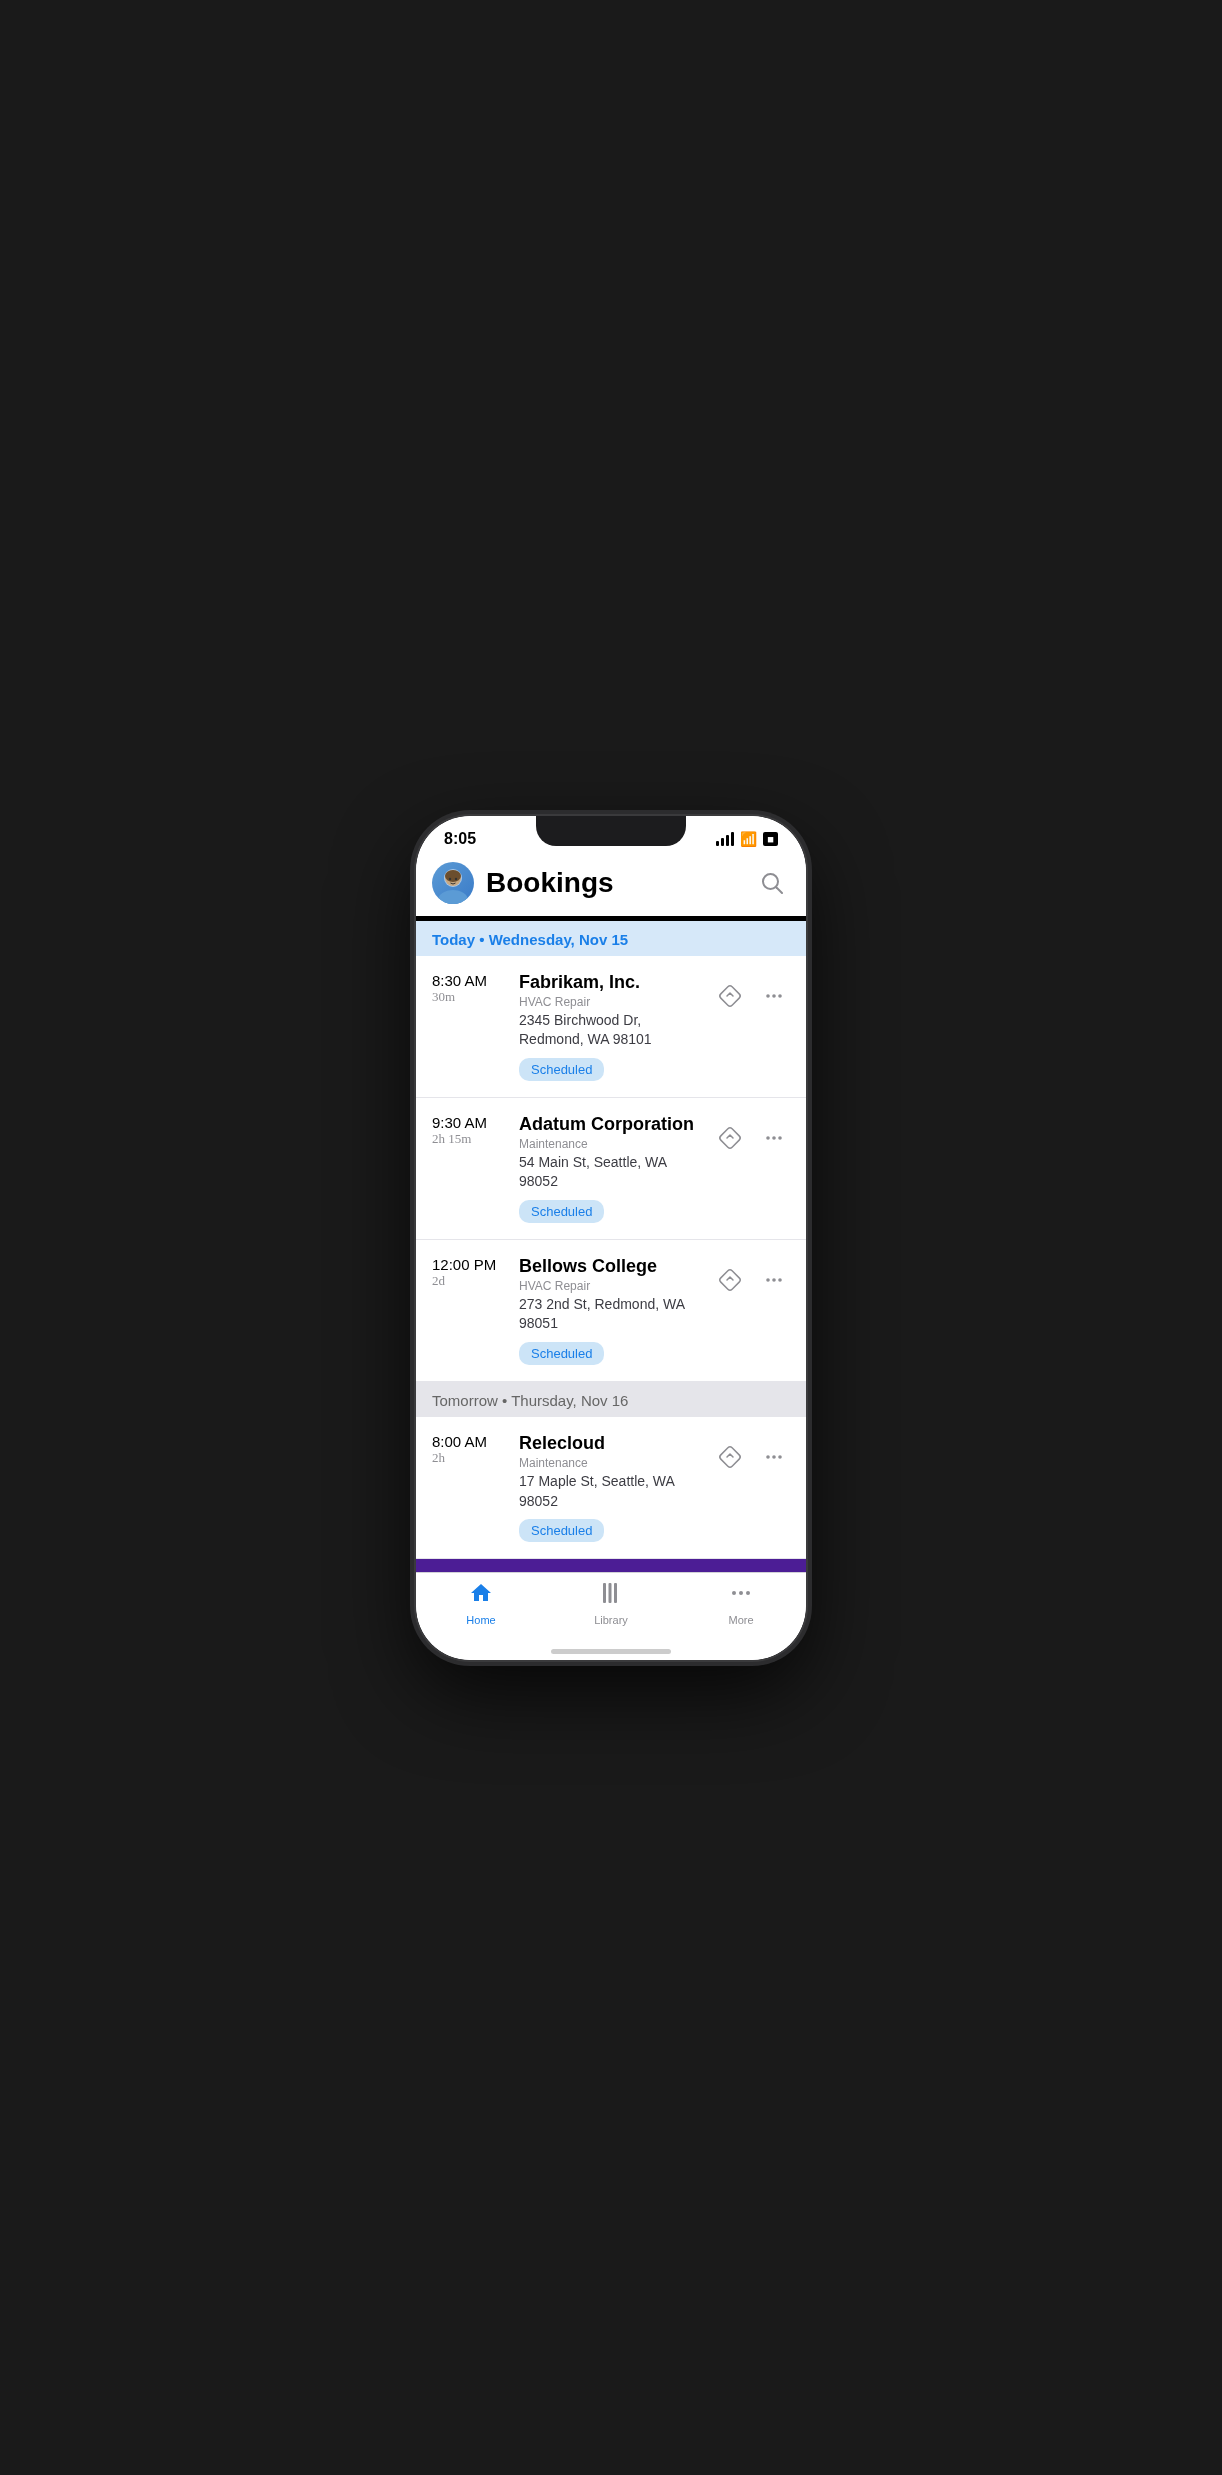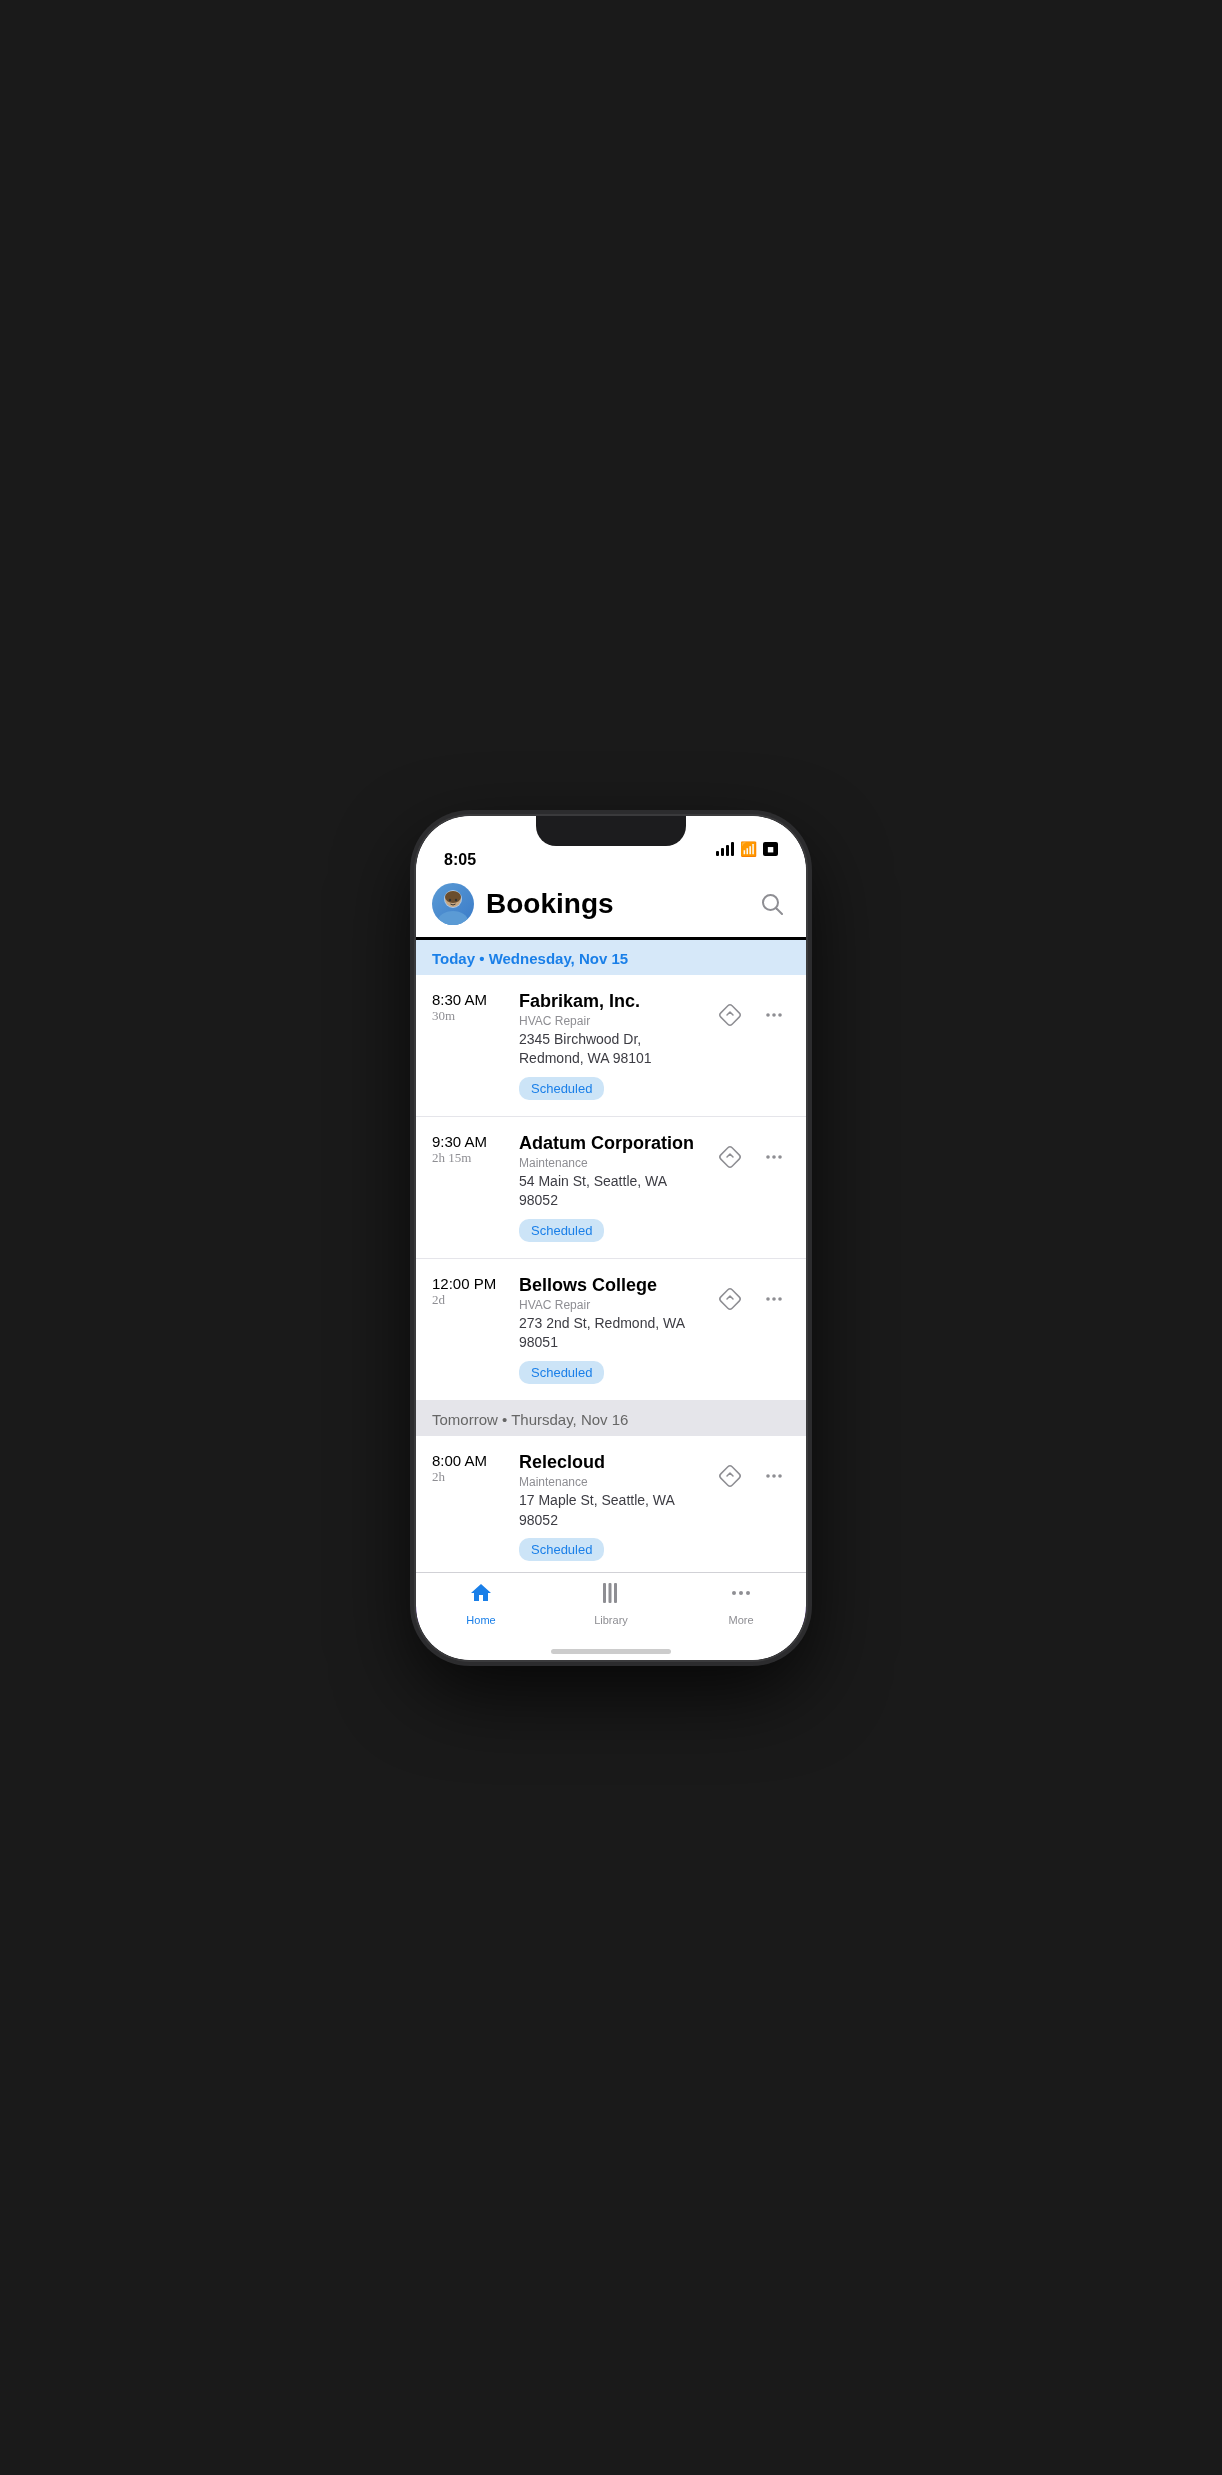--- a/index.html
+++ b/index.html
@@ -47,21 +47,20 @@
       align-items: center;
       padding: 14px 28px 4px;
       position: relative;
       z-index: 10;
       background: #fff;
     }
     .status-time {
       font-size: 16px;
       font-weight: 600;
       color: #000;
-      margin-top: 21px;
     }
     .status-icons {
       display: flex;
       align-items: center;
       gap: 6px;
     }
     .signal-bars {
       display: flex;
       align-items: flex-end;
       gap: 2px;
@@ -70,21 +69,21 @@
       width: 3px;
       background: #000;
       border-radius: 1px;
     }
     
     .app-header {
       display: flex;
       align-items: center;
       padding: 10px 16px 12px;
       background: #fff;
-      border-bottom: 3px solid #000000;
+      border-bottom: 5px solid #000000;
     }
     .avatar {
       width: 42px;
       height: 42px;
       border-radius: 50%;
       background: #4a90d9;
       overflow: hidden;
       margin-right: 12px;
       flex-shrink: 0;
     }

